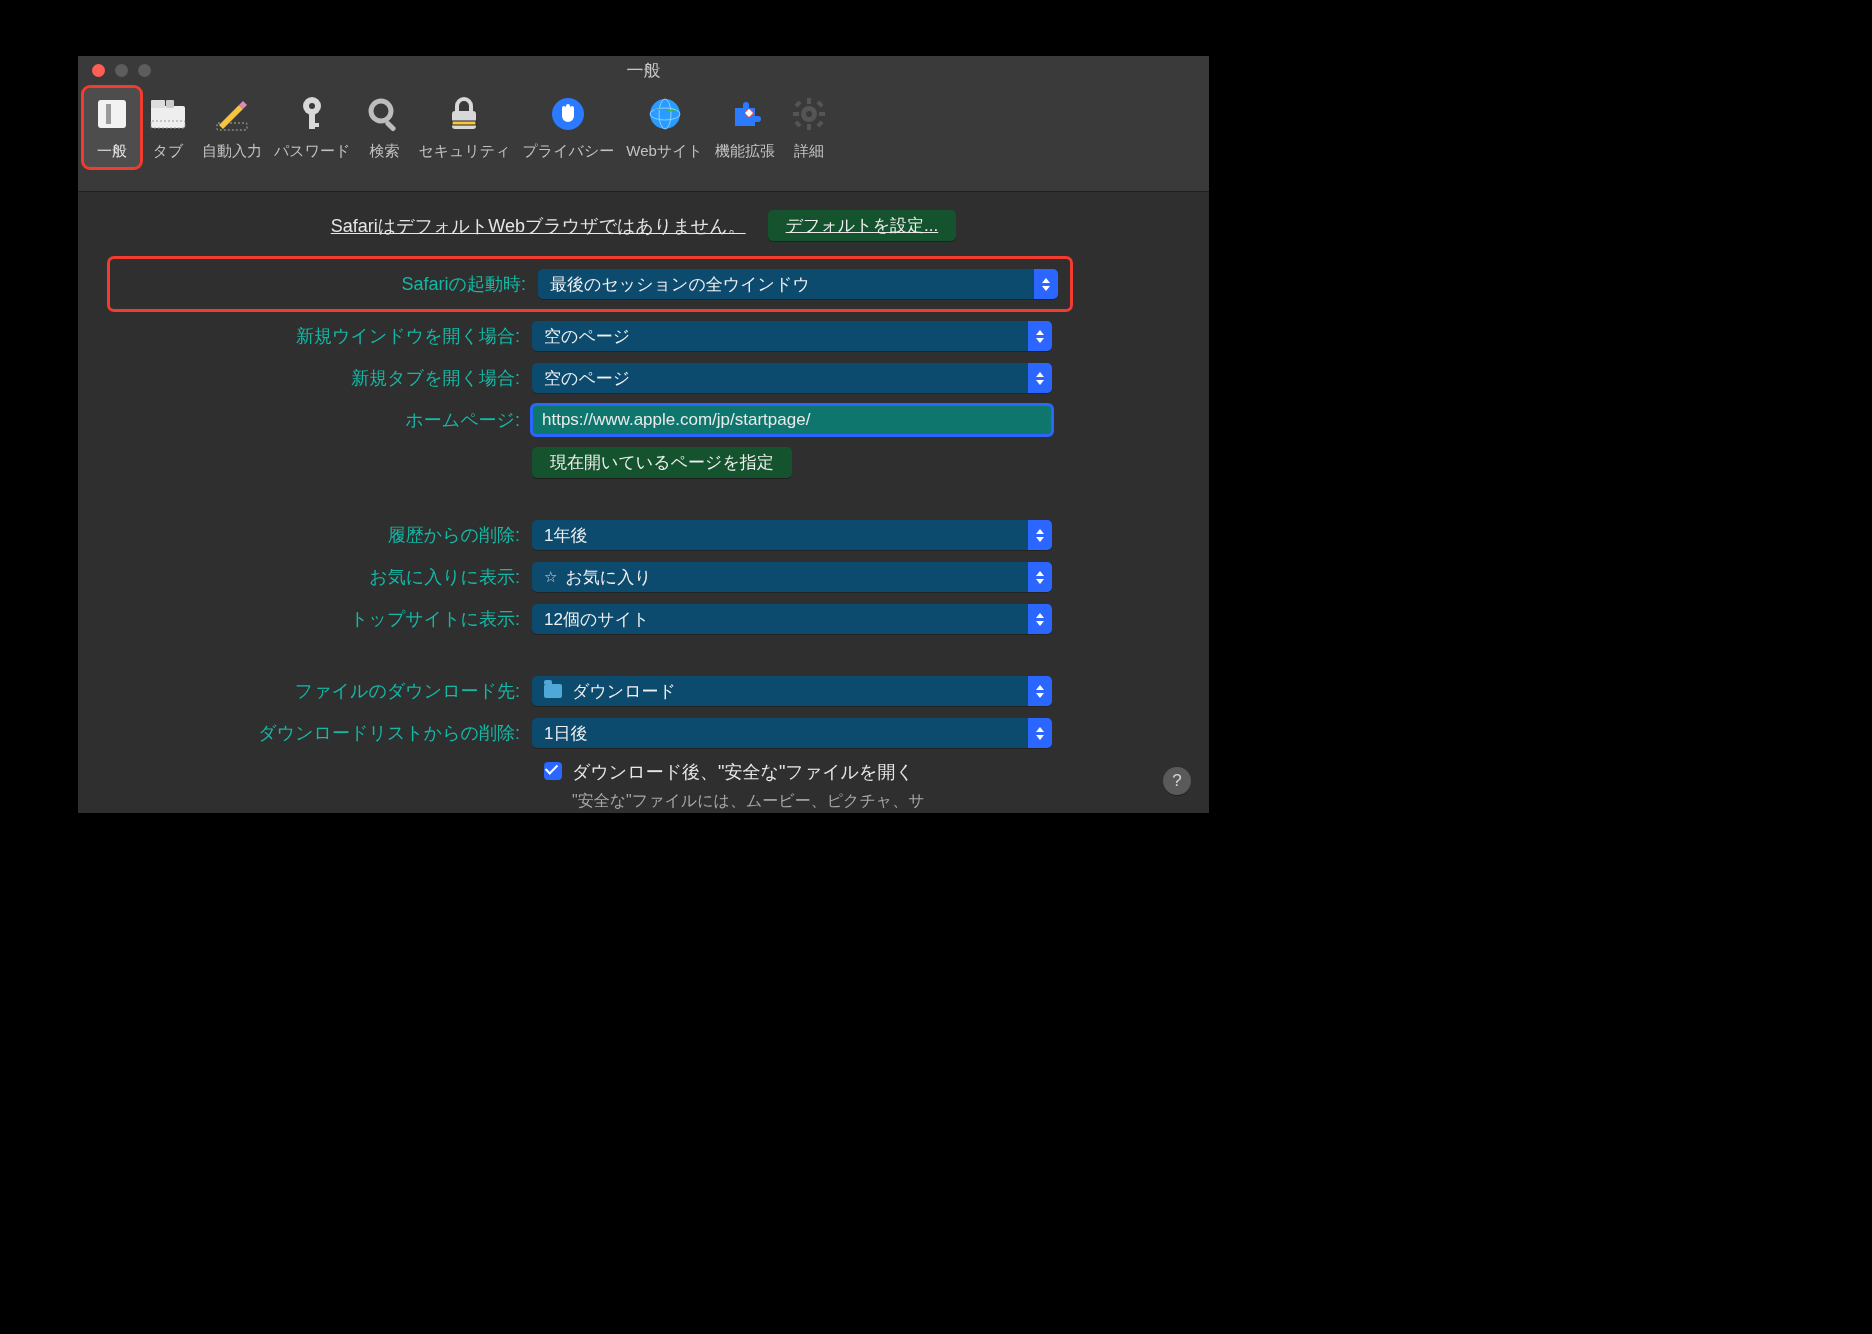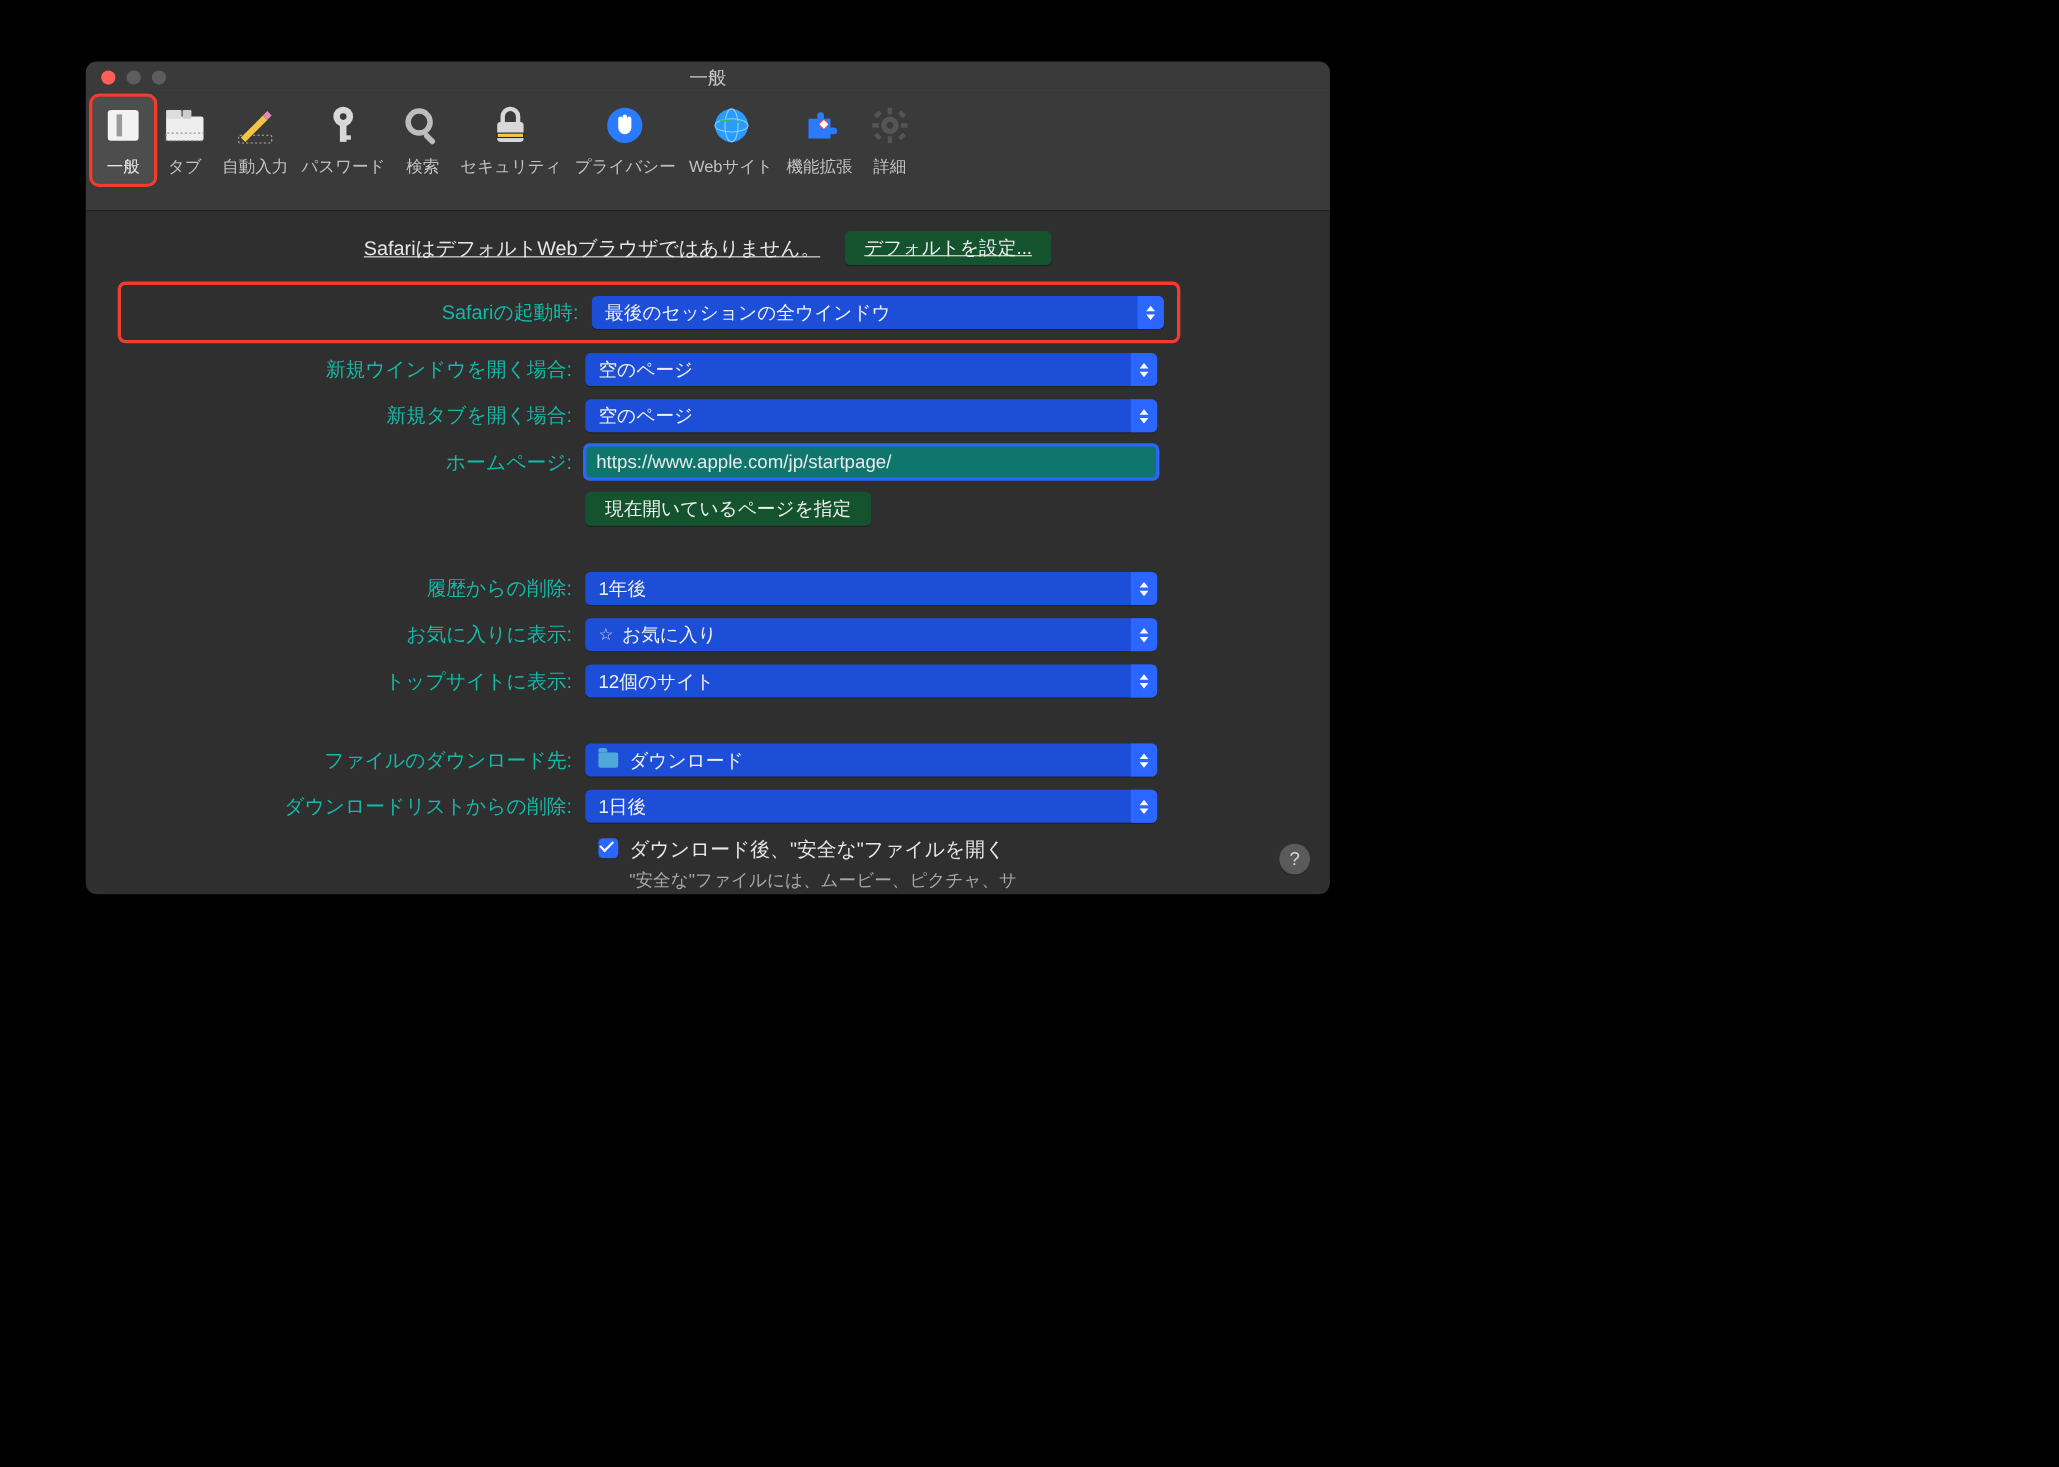--- a/index.html
+++ b/index.html
@@ -12,21 +12,21 @@
     color: #e8e8e8;
     font-size: 18px;
   }
   .window {
     position: absolute;
     left: 78px;
     top: 56px;
     width: 1131px;
     height: 757px;
     background: #2f2f2f;
-    border-radius: 10px;
+    border-radius: 0;
     box-shadow: 0 30px 60px rgba(0,0,0,.6);
     overflow: hidden;
     display: flex;
     flex-direction: column;
   }
   .titlebar {
     height: 28px;
     display: flex;
     align-items: center;
     position: relative;
@@ -122,21 +122,21 @@
     padding-right: 12px;
     color: #14b8a6;
     font-size: 18px;
     white-space: nowrap;
   }
   .row .ctrl {
     flex: 0 0 520px;
   }
   .popup {
     position: relative;
-    background: #1d4ed8;
+    background: #0c4a6e;
     height: 30px;
     border-radius: 5px;
     display: flex;
     align-items: center;
     padding: 0 30px 0 12px;
     color: #f0f0f0;
     font-size: 17px;
     width: 520px;
     box-shadow: 0 1px 0 rgba(0,0,0,.25);
   }

